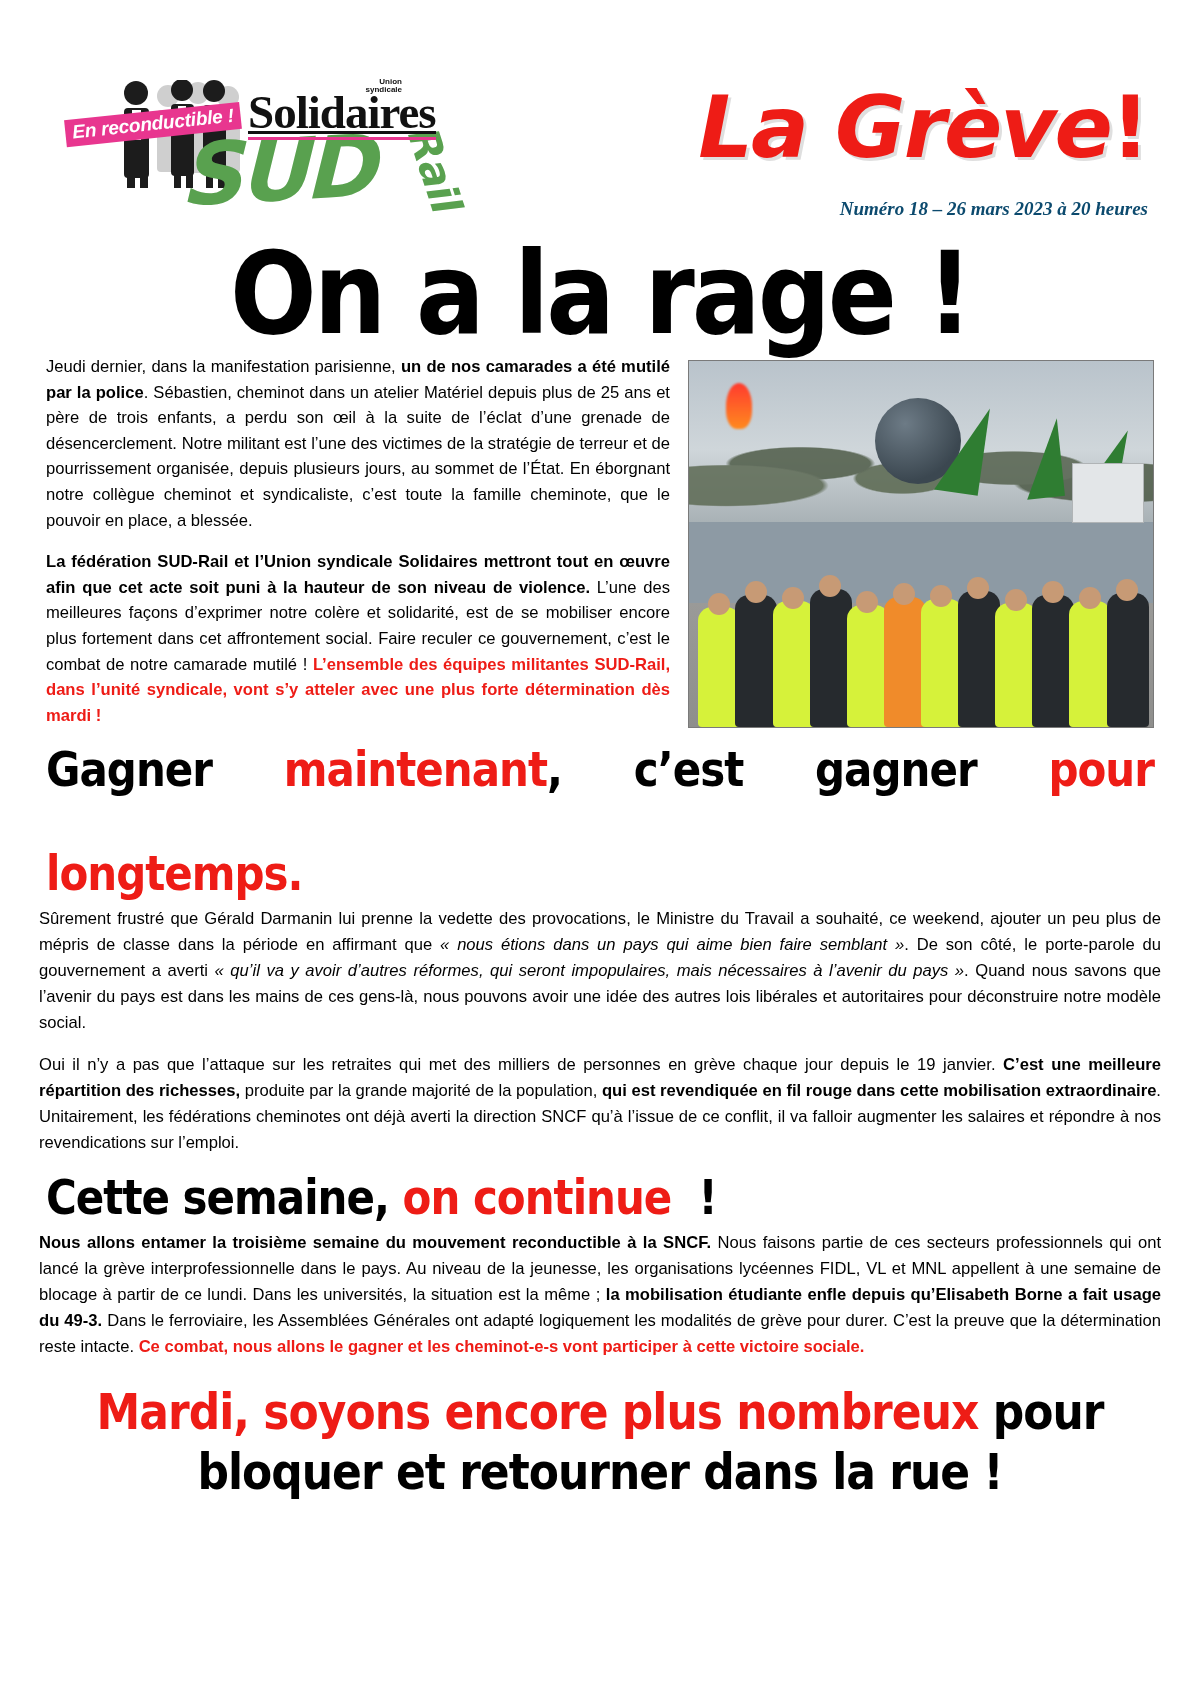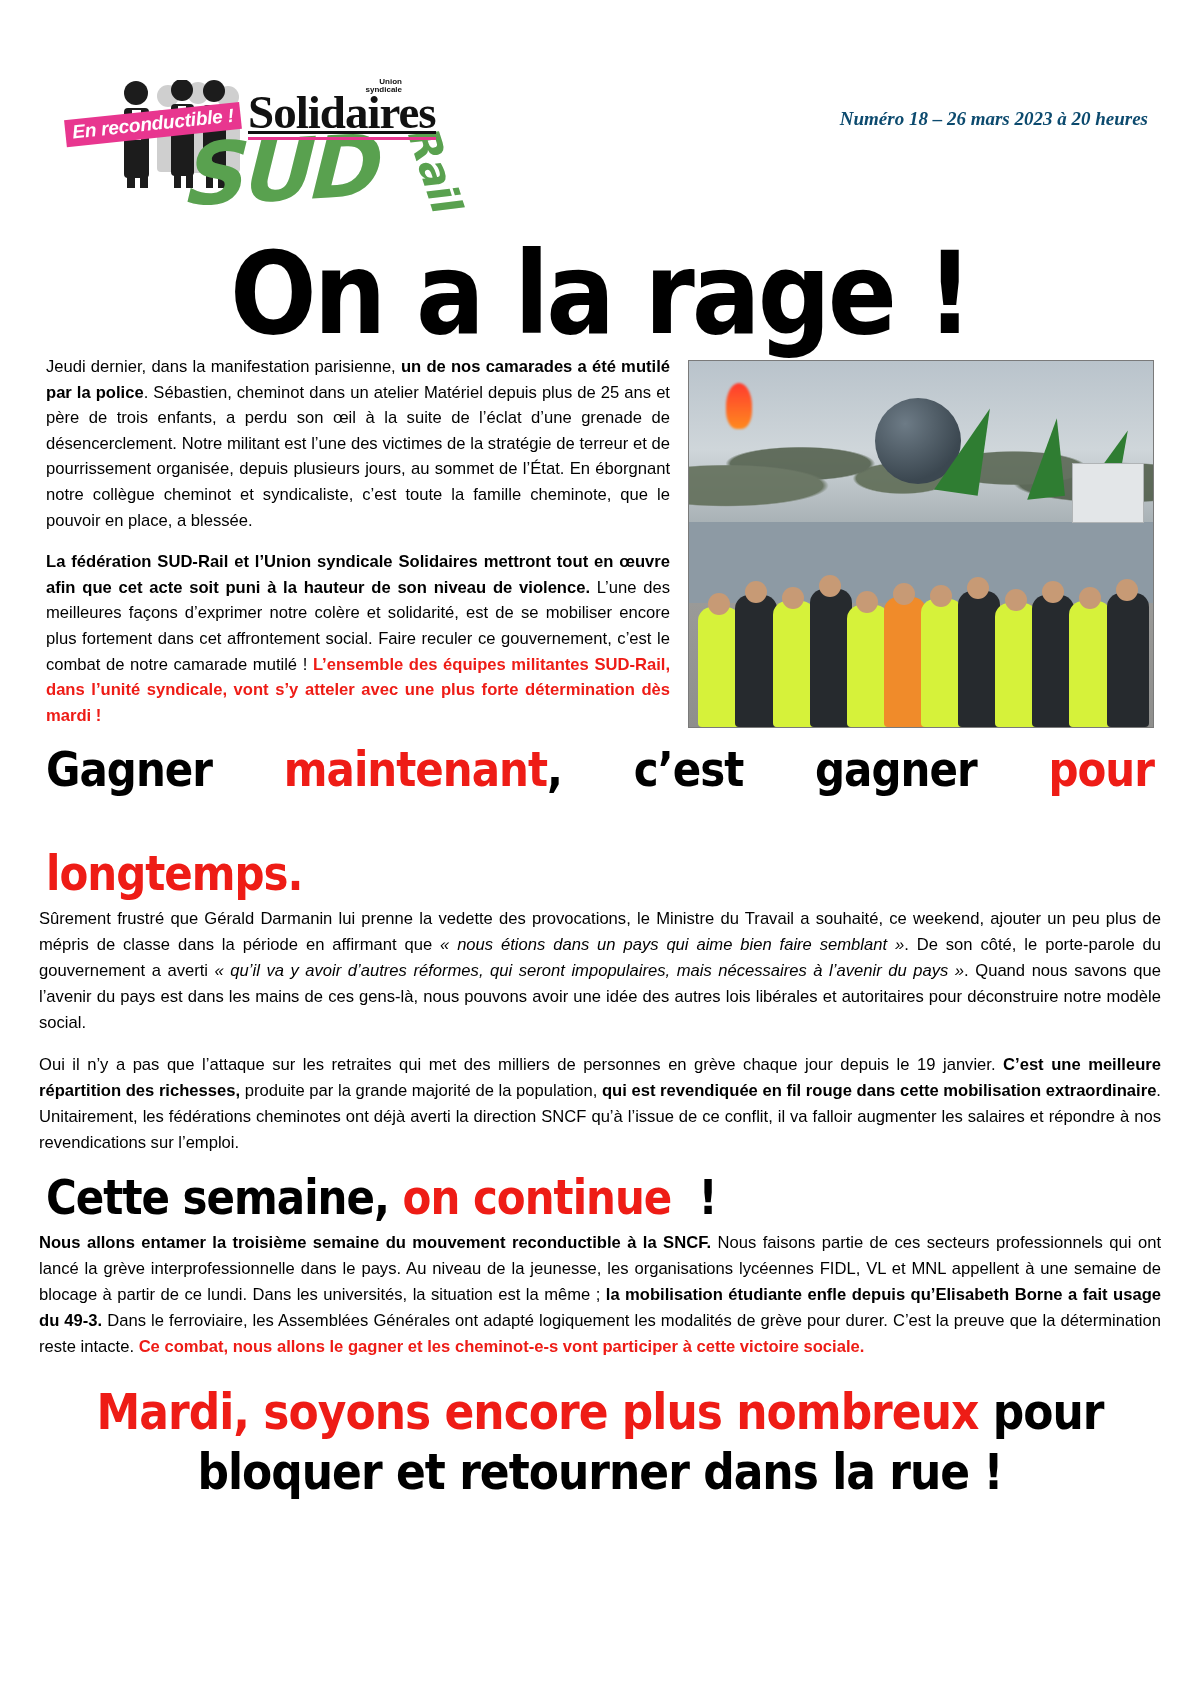--- a/index.html
+++ b/index.html
@@ -346,20 +346,21 @@
         <div class="logo-union">Union syndicale</div>
         <div class="logo-solidaires">Solidaires</div>
         <div class="logo-solidaires-underline"></div>
       </div>
 
       <div class="logo-sud">SUD</div>
       <div class="logo-rail">Rail</div>
     </div>
 
     <div class="title-block">
+      <div class="paper-title"><span>La Grève</span><span class="excl">!</span></div>
       <div class="paper-sub">Numéro 18 – 26 mars 2023 à 20 heures</div>
     </div>
   </div>
 
   <div class="headline">On a la rage  !</div>
 
   <div class="article1">
 
     <div class="photo">
       <div class="photo-sky"></div>

